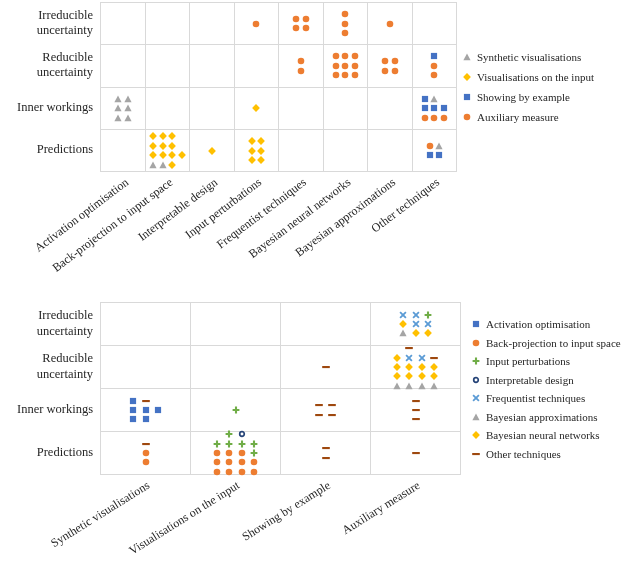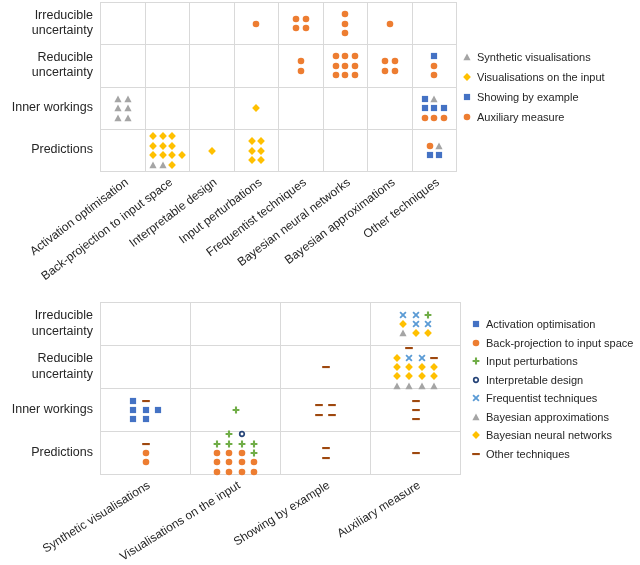--- a/index.html
+++ b/index.html
@@ -1,17 +1,17 @@
 <!DOCTYPE html>
 <html><head>
 <meta charset="utf-8">
 <style>
   html,body{margin:0;padding:0;background:#fff;}
   .stage{position:relative;width:640px;height:565px;background:#ffffff;
-         font-family:Liberation Sans, sans-serif;color:#262626;overflow:hidden;}
+         font-family:Liberation Serif, serif;color:#262626;overflow:hidden;}
   .chart{position:absolute;left:0;width:640px;}
   #chart-top{top:0;height:285px;}
   #chart-bottom{top:285px;height:280px;}
   .ylabs{position:absolute;left:0;width:97px;}
   .ylab{display:flex;align-items:center;justify-content:flex-end;text-align:right;
         font-size:12.5px;line-height:1.25;padding-right:4px;box-sizing:border-box;}
   .plot{position:absolute;display:grid;border-top:1px solid #D9D9D9;border-left:1px solid #D9D9D9;background:#fff;}
   .cell{border-right:1px solid #D9D9D9;border-bottom:1px solid #D9D9D9;
         display:flex;align-items:center;justify-content:center;}
   .cluster{display:grid;}

